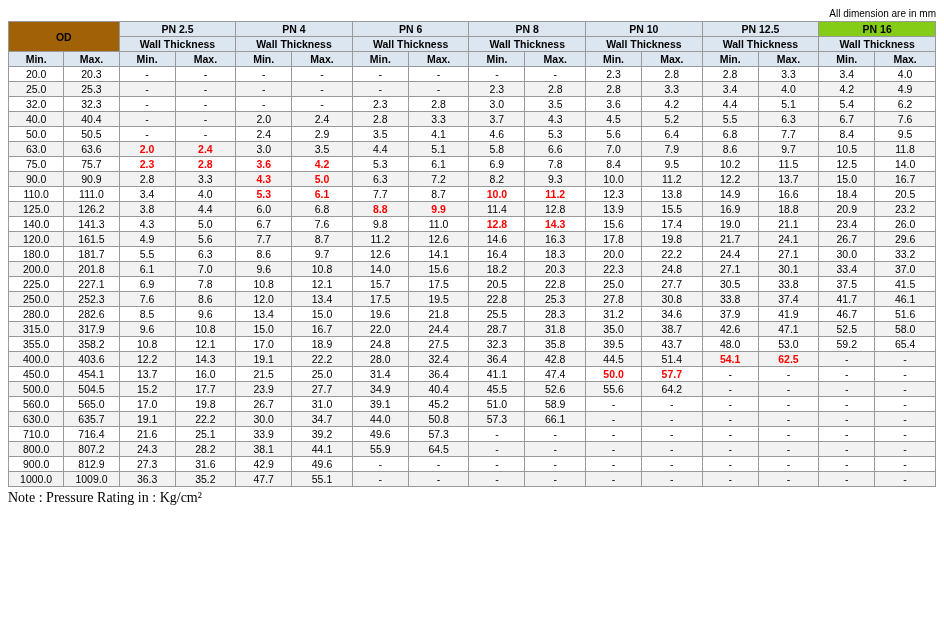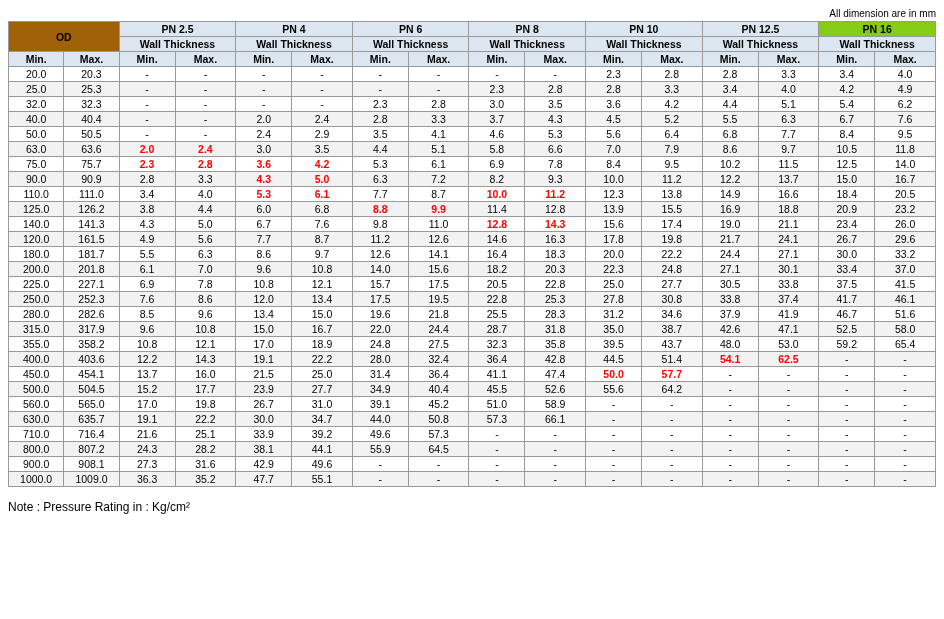--- a/index.html
+++ b/index.html
@@ -30,23 +30,24 @@
       background-color: #dce6f1;
       font-weight: bold;
     }
     tbody tr:nth-child(odd) {
       background-color: #fff;
     }
     tbody tr:nth-child(even) {
       background-color: #f2f2f2;
     }
     .note {
-      font-size: 12px;
-      margin-top: 13px;
+      font-size: 14px;
+      margin-top: 3px;
       color: #000;
+      font-family: Liberation Serif, serif;
     }
   </style>
 </head>
 <body>
 
 <div class="top-note">All dimension are in mm</div>
 
 <table>
   <thead>
 <tr>
@@ -551,21 +552,21 @@
         <td>-</td>
         <td>-</td>
         <td>-</td>
         <td>-</td>
         <td>-</td>
         <td>-</td>
         <td>-</td>
       </tr>
       <tr>
         <td>900.0</td>
-        <td>908.1</td>
+        <td>812.9</td>
         <td>27.3</td>
         <td>31.6</td>
         <td>42.9</td>
         <td>49.6</td>
         <td>-</td>
         <td>-</td>
         <td>-</td>
         <td>-</td>
         <td>-</td>
         <td>-</td>

